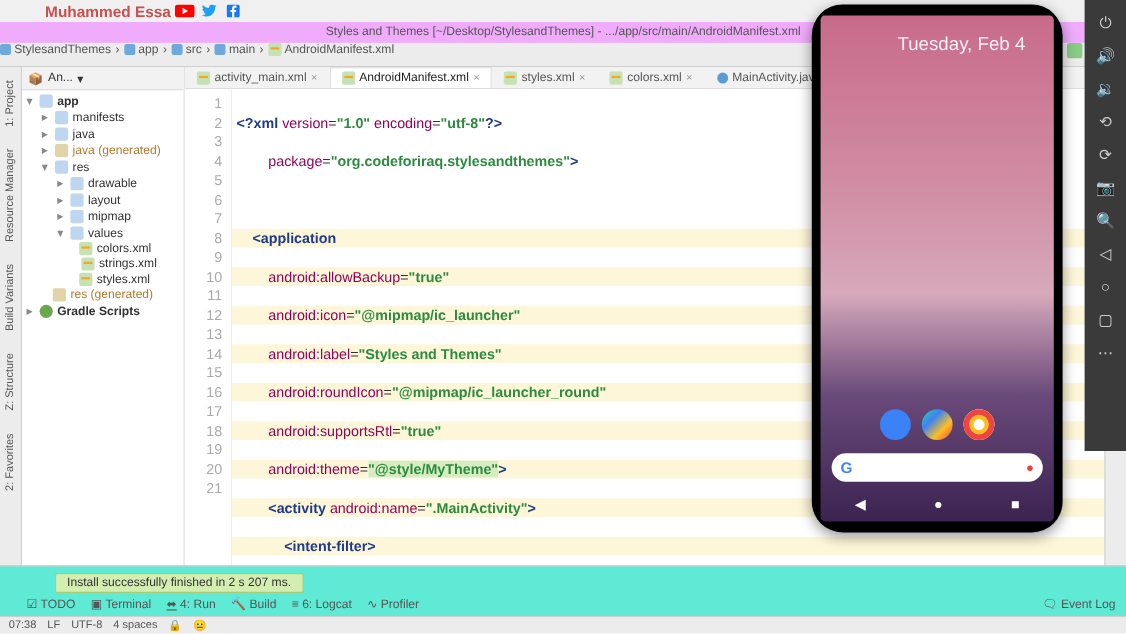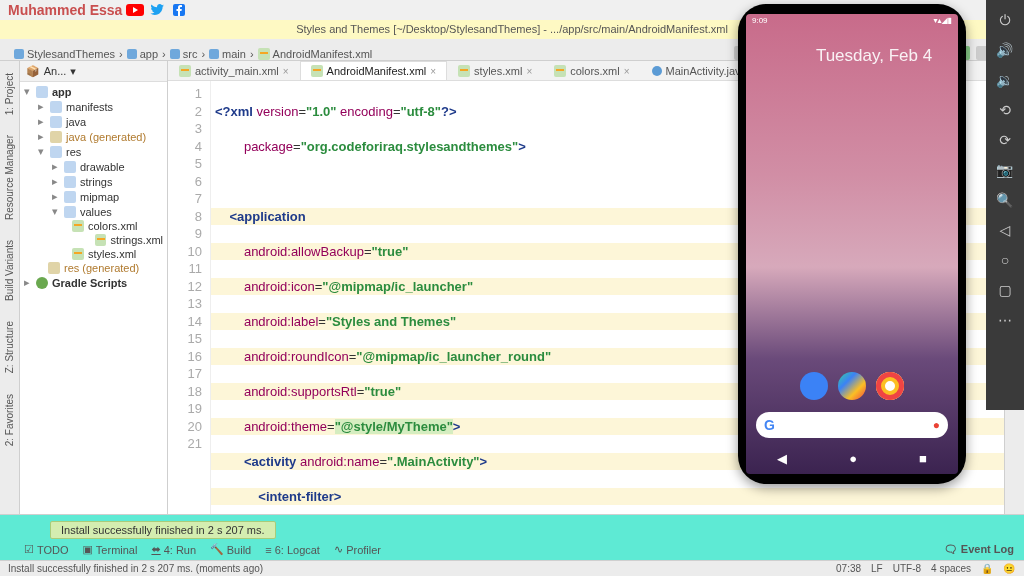--- a/index.html
+++ b/index.html
@@ -1,21 +1,21 @@
 <!DOCTYPE html>
 <html><head>
 <meta charset="utf-8">
 <style>
 * { margin:0; padding:0; box-sizing:border-box; font-family:-apple-system,"Segoe UI",sans-serif; }
 body { width:1024px; height:576px; background:#f0f0f0; overflow:hidden; position:relative; font-size:12px; color:#333; }
-.top-header { height:20px; display:flex; align-items:center; padding:0 8px; gap:4px; }
+.top-header { height:20px; display:flex; align-items:center; padding:0 8px; gap:4px;margin-left:33px; }
 .top-header .name{ color:#c94f4f; font-size:14px; font-weight:600;}
 .social-ico{ width:18px; height:14px; display:inline-flex; align-items:center; justify-content:center;}
-.title-bar{ height:19px; text-align:center; font-size:11px; color:#555; line-height:19px; background:#fef9c3;}
-.toolbar{ height:22px; background:#ececec; border-bottom:1px solid #cfcfcf; display:flex; align-items:flex-end; padding:0 14px; gap:6px;}
+.title-bar{ height:19px; text-align:center; font-size:11px; color:#555; line-height:19px; background:#f0abfc;}
+.toolbar{ height:22px; background:#ececec; border-bottom:1px solid #cfcfcf; display:flex; align-items:flex-start; padding:0 0; gap:6px;}
 .breadcrumbs{ display:flex; align-items:center; gap:4px; font-size:11px; color:#555; flex:1;}
 .crumb{ display:flex; align-items:center; gap:3px;}
 .crumb .fold-ico{ width:10px; height:10px; background:#6fa8dc; border-radius:2px;}
 .sel{ background:#fff; border:1px solid #bbb; border-radius:3px; padding:1px 6px; font-size:11px; display:flex; align-items:center; gap:4px;}
 .tool-ico{ width:14px; height:14px; background:#ccc; border-radius:2px;}
 .green{ background:#4caf50;} .red{ background:#e53935;}
 .main{ display:flex; height:454px; position:relative;}
 .left-rail{ width:20px; background:#ececec; border-right:1px solid #cfcfcf; display:flex; flex-direction:column; align-items:center; gap:4px; padding-top:4px;}
 .left-rail span{ writing-mode:vertical-rl; transform:rotate(180deg); font-size:10px; color:#555; margin:8px 0;}
 .proj-panel{ width:148px; background:#fff; border-right:1px solid #cfcfcf; display:flex; flex-direction:column;}
@@ -39,21 +39,21 @@
 .code .line{ height:17.5px; padding-left:4px;}
 .hl{ background:#fdf6d8;}
 .attr{ color:#93005a;}
 .str{ color:#2b8c3e; font-weight:bold;}
 .val-hl{ background:#d5edc0;}
 .tag{ color:#1e3a8a; font-weight:bold;}
 .bottom-bars{ position:absolute; left:0; right:0; bottom:16px; height:46px; background:#5eead4; border-top:1px solid #cfcfcf;}
 .notif{ position:absolute; left:50px; top:6px; background:#d4edb0; border:1px solid #a8cc7a; padding:2px 10px; font-size:11px; border-radius:2px;}
 .btm-tabs{ position:absolute; left:24px; bottom:4px; display:flex; gap:14px; font-size:11px; color:#555;}
 .btm-tabs span{ display:flex; gap:3px; align-items:center;}
-.event-log{ position:absolute; right:10px; bottom:4px; font-size:11px; color:#555;font-weight:bold;}
+.event-log{ position:absolute; right:10px; bottom:4px; font-size:11px; color:#555;}
 .status-bar{ position:absolute; left:0; right:0; bottom:0; height:16px; background:#ececec; border-top:1px solid #cfcfcf; display:flex; align-items:center; padding:0 8px; font-size:10px; color:#555; justify-content:space-between;}
 .status-right{ display:flex; gap:10px; align-items:center;}
 .emulator{ position:absolute; right:58px; top:4px; width:228px; height:480px; background:#000; border-radius:28px; padding:10px 8px; box-shadow:0 4px 12px rgba(0,0,0,.4);}
 .em-screen{ width:100%; height:100%; background:linear-gradient(180deg,#c86b8a 0%,#d18ea5 35%,#d7a9bb 55%,#6a4a7a 75%,#3b2350 100%); border-radius:4px; position:relative; overflow:hidden;}
 .em-status{ height:16px; display:flex; justify-content:space-between; padding:2px 6px; color:#fff; font-size:8px;}
 .em-date{ text-align:center; color:#fff; font-size:17px; margin-top:16px; opacity:.9;padding-left:44px;}
 .em-apps{ position:absolute; bottom:74px; width:100%; display:flex; justify-content:center; gap:10px;}
 .app-ico{ width:28px; height:28px; border-radius:50%; }
 .em-search{ position:absolute; bottom:36px; left:10px; right:10px; height:26px; background:#fff; border-radius:13px; display:flex; align-items:center; padding:0 8px;}
 .g-letter{ font-weight:bold; font-size:14px;}
@@ -159,37 +159,37 @@
           <span>res</span>
         </div>
       <div class="tree-node" style="padding-left:32px">
           <span class="arrow">▸</span>
           <span class="fico fold-blue"></span>
           <span>drawable</span>
         </div>
       <div class="tree-node" style="padding-left:32px">
           <span class="arrow">▸</span>
           <span class="fico fold-blue"></span>
-          <span>strings</span>
+          <span>layout</span>
         </div>
       <div class="tree-node" style="padding-left:32px">
           <span class="arrow">▸</span>
           <span class="fico fold-blue"></span>
           <span>mipmap</span>
         </div>
       <div class="tree-node" style="padding-left:32px">
           <span class="arrow">▾</span>
           <span class="fico fold-blue"></span>
           <span>values</span>
         </div>
       <div class="tree-node" style="padding-left:52px">
           <span class="fico file-xml"></span>
           <span>colors.xml</span>
         </div>
-      <div class="tree-node" style="padding-left:75px">
+      <div class="tree-node" style="padding-left:54px">
           <span class="fico file-xml"></span>
           <span>strings.xml</span>
         </div>
       <div class="tree-node" style="padding-left:52px">
           <span class="fico file-xml"></span>
           <span>styles.xml</span>
         </div>
       <div class="tree-node" style="padding-left:28px">
           <span class="fico" style="background:#e0d4a8;border-radius:2px"></span>
           <span style="color:#b07a2e">res (generated)</span>
@@ -298,37 +298,32 @@
         <span>4: Run</span>
       </span>
     <span>🔨 <span>Build</span></span>
     <span>≡ <span>6: Logcat</span></span>
     <span>∿ <span>Profiler</span></span>
   </div>
   <div class="event-log">🗨 <span>Event Log</span></div>
 </div>
 
 <div class="status-bar">
-  <span>Install successfully finished in 2 s 207 ms. (moments ago)</span>
   <div class="status-right">
     <span>07:38</span>
     <span>LF</span>
     <span>UTF-8</span>
     <span>4 spaces</span>
     <span>🔒</span>
     <span>😐</span>
   </div>
 </div>
 
 <div class="emulator">
   <div class="em-screen">
-    <div class="em-status">
-      <span>9:09</span>
-        <span>▾▴◢▮</span>
-    </div>
     <div class="em-date">Tuesday, Feb 4</div>
     <div class="em-apps">
       <div class="app-ico" style="background:#3b82f6"></div>
       <div class="app-ico" style="background:linear-gradient(135deg,#34d399,#3b82f6,#fbbf24,#ef4444)"></div>
       <div class="app-ico" style="background:#fff; box-shadow:inset 0 0 0 5px #ef4444, inset 0 0 0 9px #fbbf24"></div>
     </div>
     <div class="em-search">
       <span><span class="g-letter" style="color:#4285f4">G</span></span>
       <span style="flex:1"></span>
       <span style="color:#ea4335">●</span>

